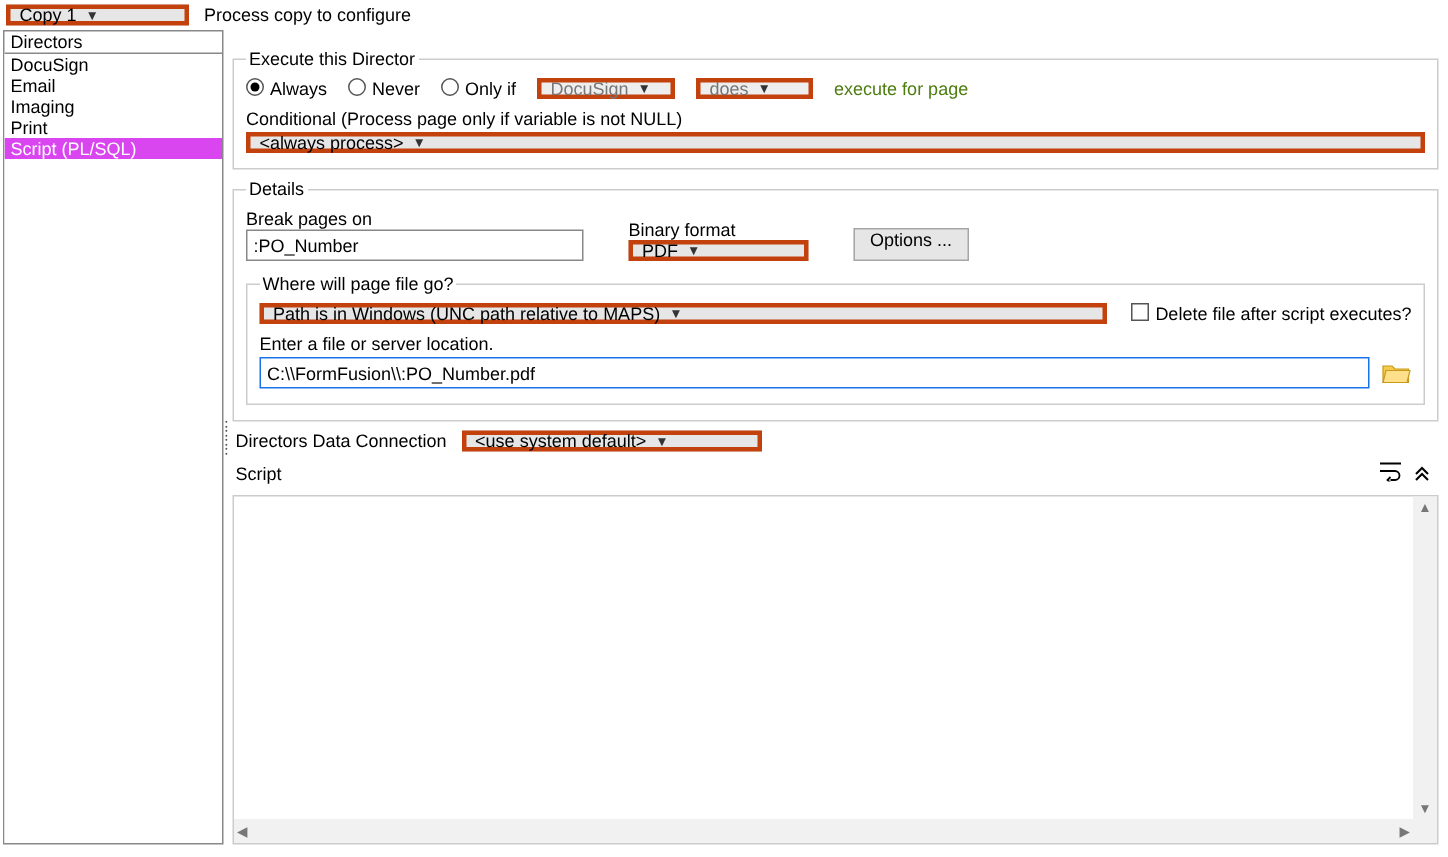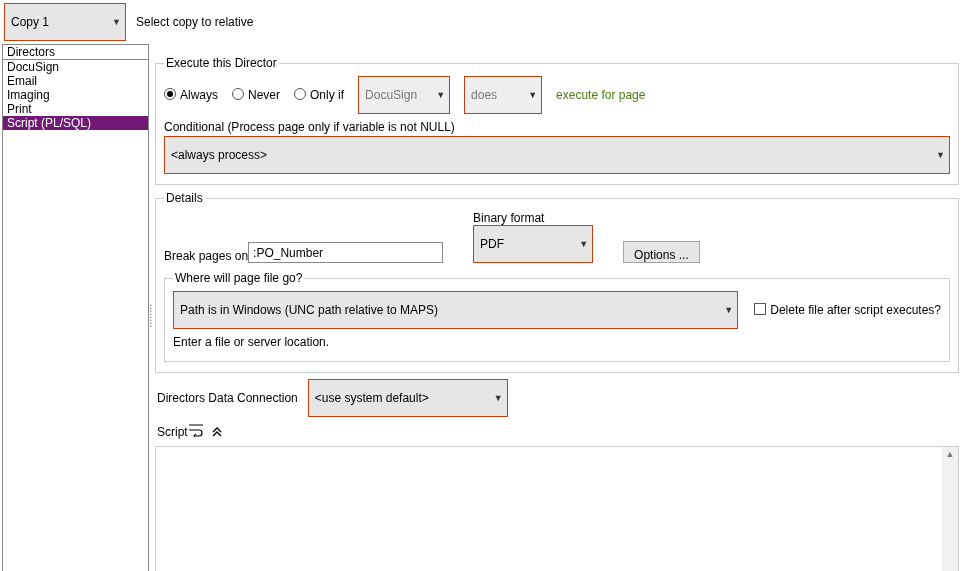--- a/index.html
+++ b/index.html
@@ -15,24 +15,24 @@
   }
   .top-row {
     display: flex;
     align-items: center;
     gap: 10px;
     padding: 3px 4px 3px 4px;
   }
   .combo {
     display: inline-flex;
     align-items: center;
-    justify-content: space-between;
+    justify-content: flex-start;
     background: #e6e6e6;
-    border: 1px solid #c2410c;
-    height: 38px;
+    border: 3px solid #c2410c;
+    height: 14px;
     padding: 0 4px 0 6px;
     font-size: 12px;
     cursor: default;
   }
   .combo.disabled { color: #777; background: #eee; }
   .combo .arrow {
     margin-left: 6px;
     font-size: 9px;
     color: #333;
   }
@@ -57,21 +57,21 @@
     background: #fff;
     overflow: hidden;
   }
   .listbox .item {
     padding: 0px 4px;
     font-size: 12px;
     line-height: 14px;
     cursor: default;
   }
   .listbox .item.selected {
-    background: #701a75;
+    background: #d946ef;
     color: #fff;
   }
   .splitter {
     width: 6px;
     position: relative;
   }
   .splitter .dots {
     position: absolute;
     top: 50%;
     left: 1px;
@@ -147,21 +147,21 @@
   }
   .btn {
     border: 1px solid #a6a6a6;
     background: #e6e6e6;
     height: 22px;
     padding: 0 10px;
     font-family: inherit;
     font-size: 12px;
     cursor: default;
     display: inline-flex;
-    align-items: flex-end;
+    align-items: flex-start;
   }
   .inner-fieldset {
     margin-top: 8px;
   }
   .file-go-row {
     display: flex;
     align-items: center;
     gap: 16px;
   }
   .checkbox {
@@ -183,20 +183,21 @@
   .folder-icon svg { display: block; }
   .assoc-row {
     display: flex;
     align-items: center;
     gap: 10px;
     padding-left: 2px;
   }
   .script-header {
     display: flex;
     align-items: center;
+    justify-content: space-between;
     padding: 0 4px 0 2px;
   }
   .script-icons { display: flex; gap: 6px; }
   .script-area {
     flex: 1;
     min-height: 160px;
     border: 1px solid #ccc;
     background: #fff;
     position: relative;
   }
@@ -230,21 +231,21 @@
   .scroll-arrow { font-size: 9px; color: #777; }
 </style>
 </head>
 <body>
 
 <div class="top-row">
   <div class="combo" style="width:122px">
     <span>Copy 1</span>
     <span class="arrow">▼</span>
   </div>
-  <span>Select copy to relative</span>
+  <span>Process copy to configure</span>
 </div>
 
 <div class="main">
   <div class="left-panel">
     <div class="label">Directors</div>
     <div class="listbox">
       <div class="item">DocuSign</div>
       <div class="item">Email</div>
       <div class="item">Imaging</div>
       <div class="item">Print</div>
@@ -285,23 +286,23 @@
       <div class="label-row">Conditional (Process page only if variable is not NULL)</div>
       <div class="combo wide-combo">
         <span>&lt;always process&gt;</span>
         <span class="arrow">▼</span>
       </div>
     </fieldset>
 
     <fieldset>
       <legend>Details</legend>
       <div class="row-two">
-        <div style="display:flex;align-items:flex-end;">
+        <div style="display:flex;flex-direction:column;">
           <span>Break pages on</span>
-          <input class="textinput" style="width: 195px;" value=":PO_Number">
+          <input class="textinput" style="width: 225px;" value=":PO_Number">
         </div>
         <div style="display:flex;flex-direction:column;">
           <span>Binary format</span>
           <div class="combo" style="width:120px">
             <span>PDF</span>
             <span class="arrow">▼</span>
           </div>
         </div>
         <button class="btn">
           <span>Options ...</span>
@@ -314,20 +315,29 @@
           <div class="combo" style="flex:1">
             <span>Path is in Windows (UNC path relative to MAPS)</span>
             <span class="arrow">▼</span>
           </div>
           <label class="checkbox">
             <span class="box"></span>
             <span>Delete file after script executes?</span>
           </label>
         </div>
         <div class="label-row">Enter a file or server location.</div>
+        <div class="file-loc-row">
+          <input class="textinput focus" style="flex: 1 1 0%;" value="C:\\FormFusion\\:PO_Number.pdf">
+          <span class="folder-icon">
+            <svg width="20" height="16" viewBox="0 0 20 16">
+              <path d="M1 3 h6 l2 2 h9 v9 h-17 z" fill="#f7c948" stroke="#c79a1b" stroke-width="0.8"></path>
+              <path d="M3 6 h16 l-2 8 h-16 z" fill="#ffe08a" stroke="#c79a1b" stroke-width="0.8"></path>
+            </svg>
+          </span>
+        </div>
       </fieldset>
     </fieldset>
 
     <div class="assoc-row">
       <span>Directors Data Connection</span>
       <div class="combo" style="width:200px">
         <span>&lt;use system default&gt;</span>
         <span class="arrow">▼</span>
       </div>
     </div>

